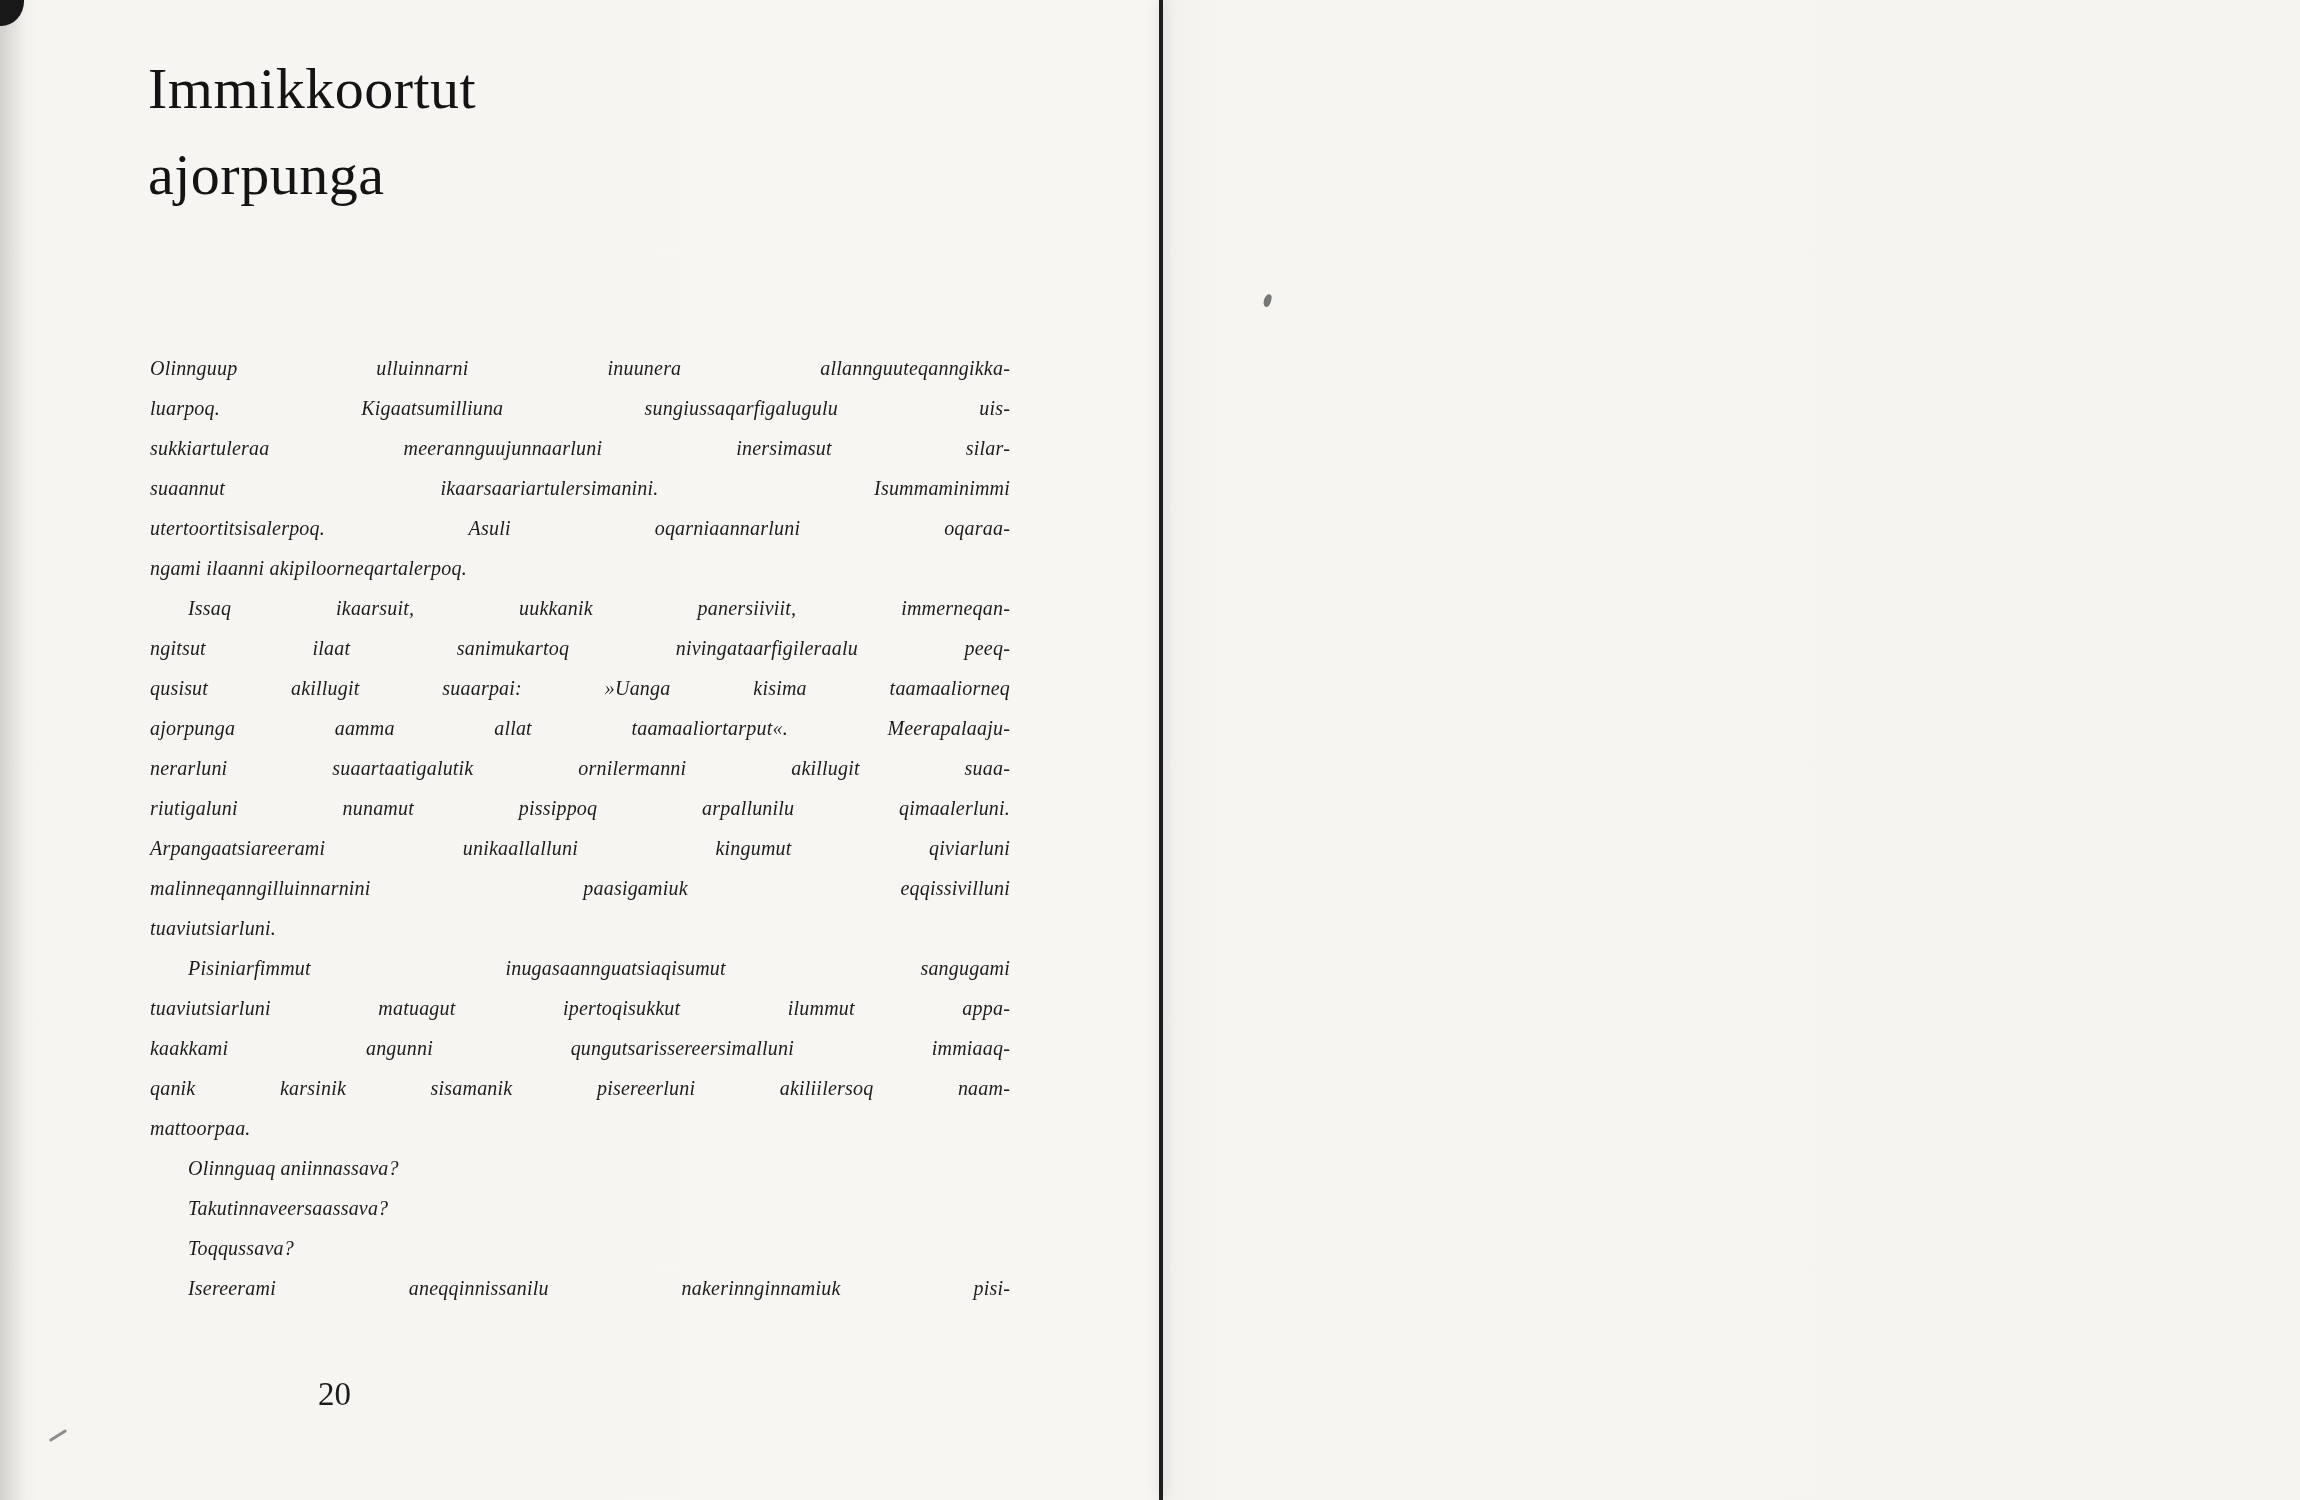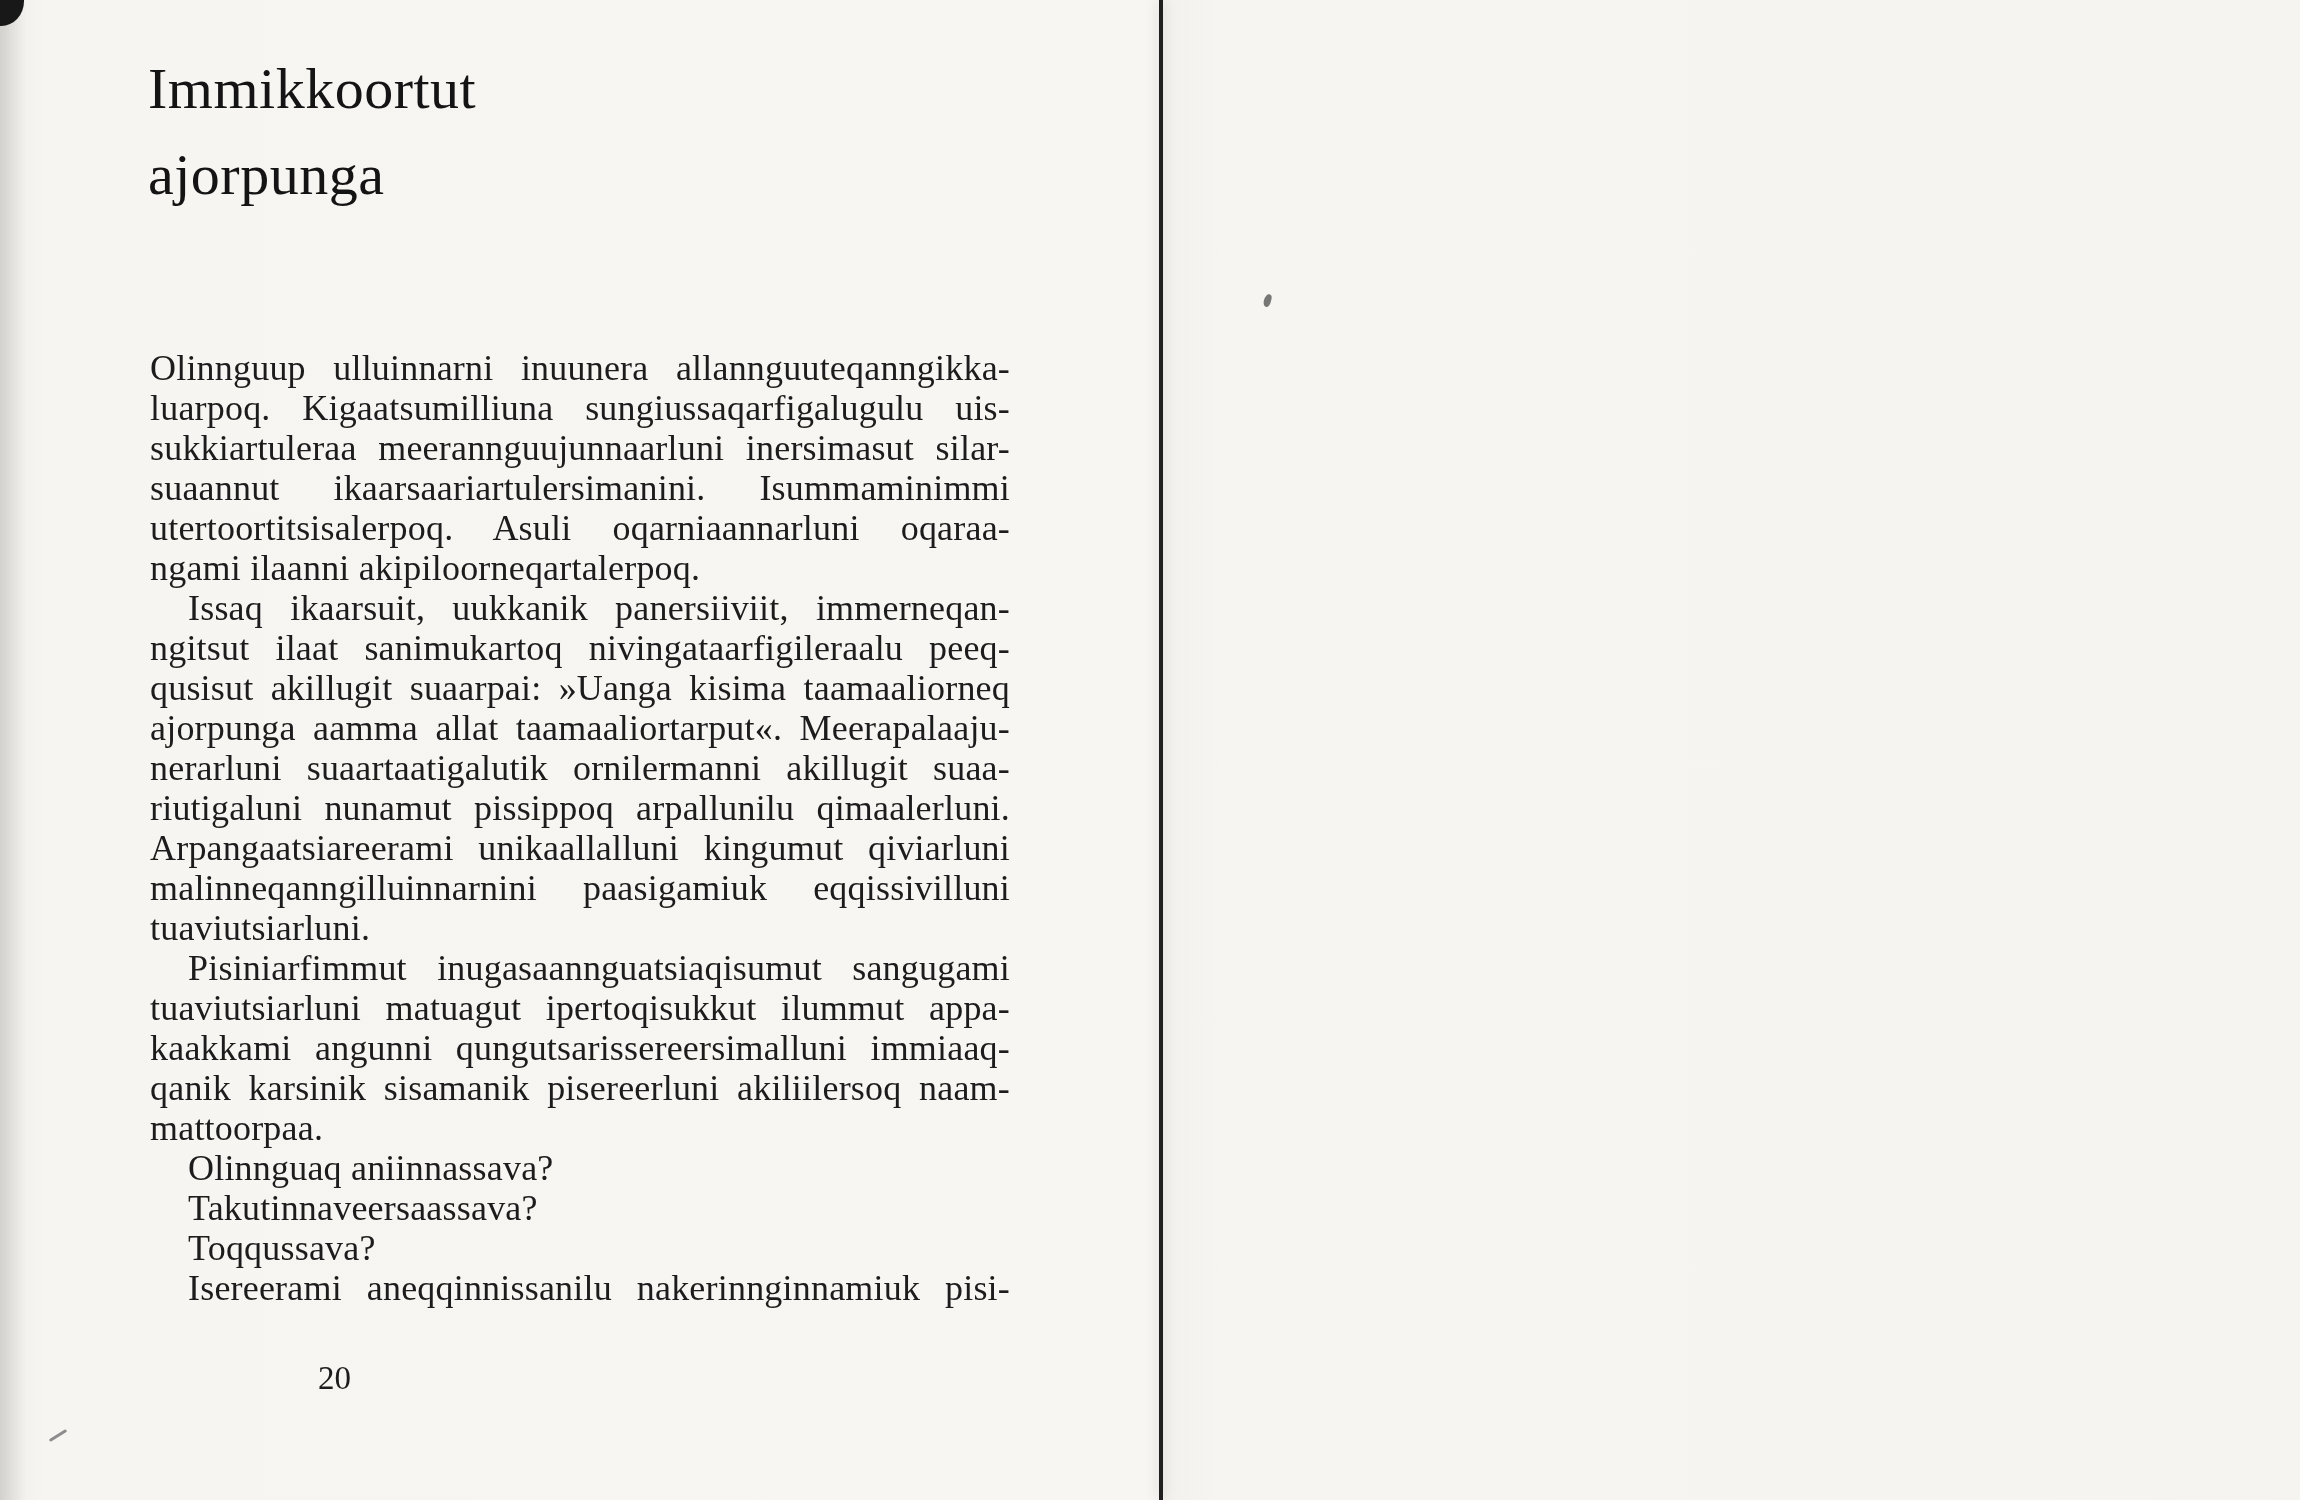--- a/index.html
+++ b/index.html
@@ -30,30 +30,31 @@
     position: absolute; left: 148px; top: 46px;
     font-size: 58px; line-height: 86px;
     letter-spacing: 0.5px; color: #141414;
   }
 
   .textblock { position: absolute; }
   .textblock.left-body  { left: 150px;  top: 348px; width: 860px; }
 
   .line {
     height: 40px; line-height: 40px;
-    font-size: 36px;
+    font-size: 20px;
     text-align: justify;
     text-align-last: justify;
     white-space: normal;
     letter-spacing: 0.2px;
+    font-style: italic;
   }
   .line.short { text-align-last: left; }
   .line.indent { text-indent: 38px; }
 
-  .folio { position: absolute; font-size: 33px; color: #1c1c1c; }
+  .folio { position: absolute; font-size: 33px; color: #1c1c1c; margin-top: 16px; }
   .folio.left  { left: 318px;  top: 1360px; }
 
   
   .edge-shadow {
     position: absolute; left: 0; top: 0; width: 26px; height: 1500px;
     background: linear-gradient(90deg, rgba(0,0,0,0.12), rgba(0,0,0,0));
     pointer-events: none;
   }
   .corner-mark {
     position: absolute; left: 0; top: 0; width: 24px; height: 26px;

